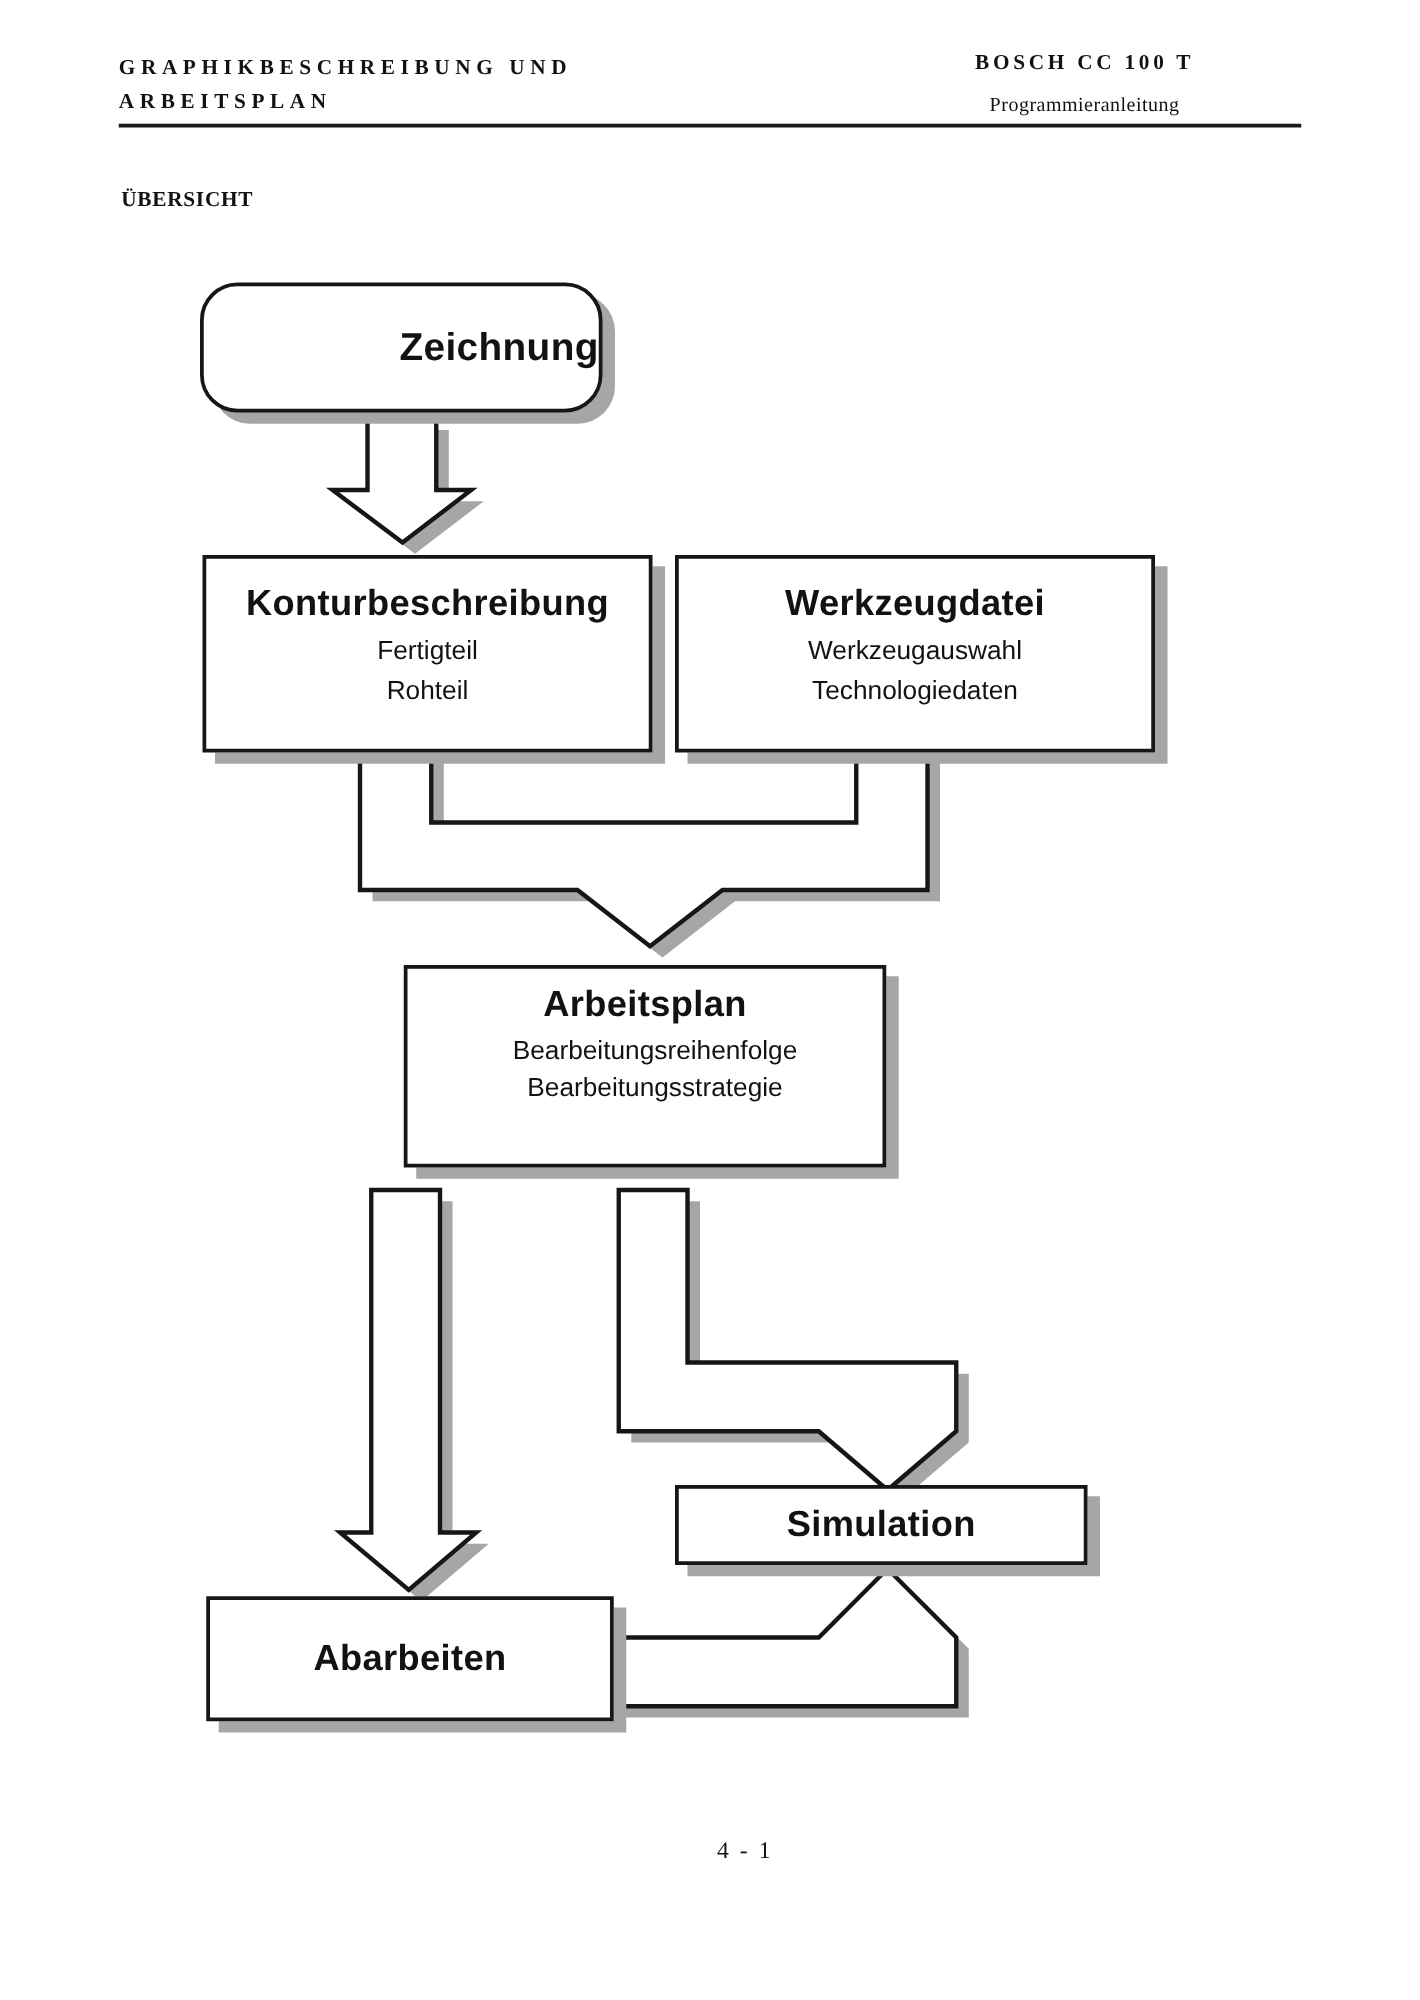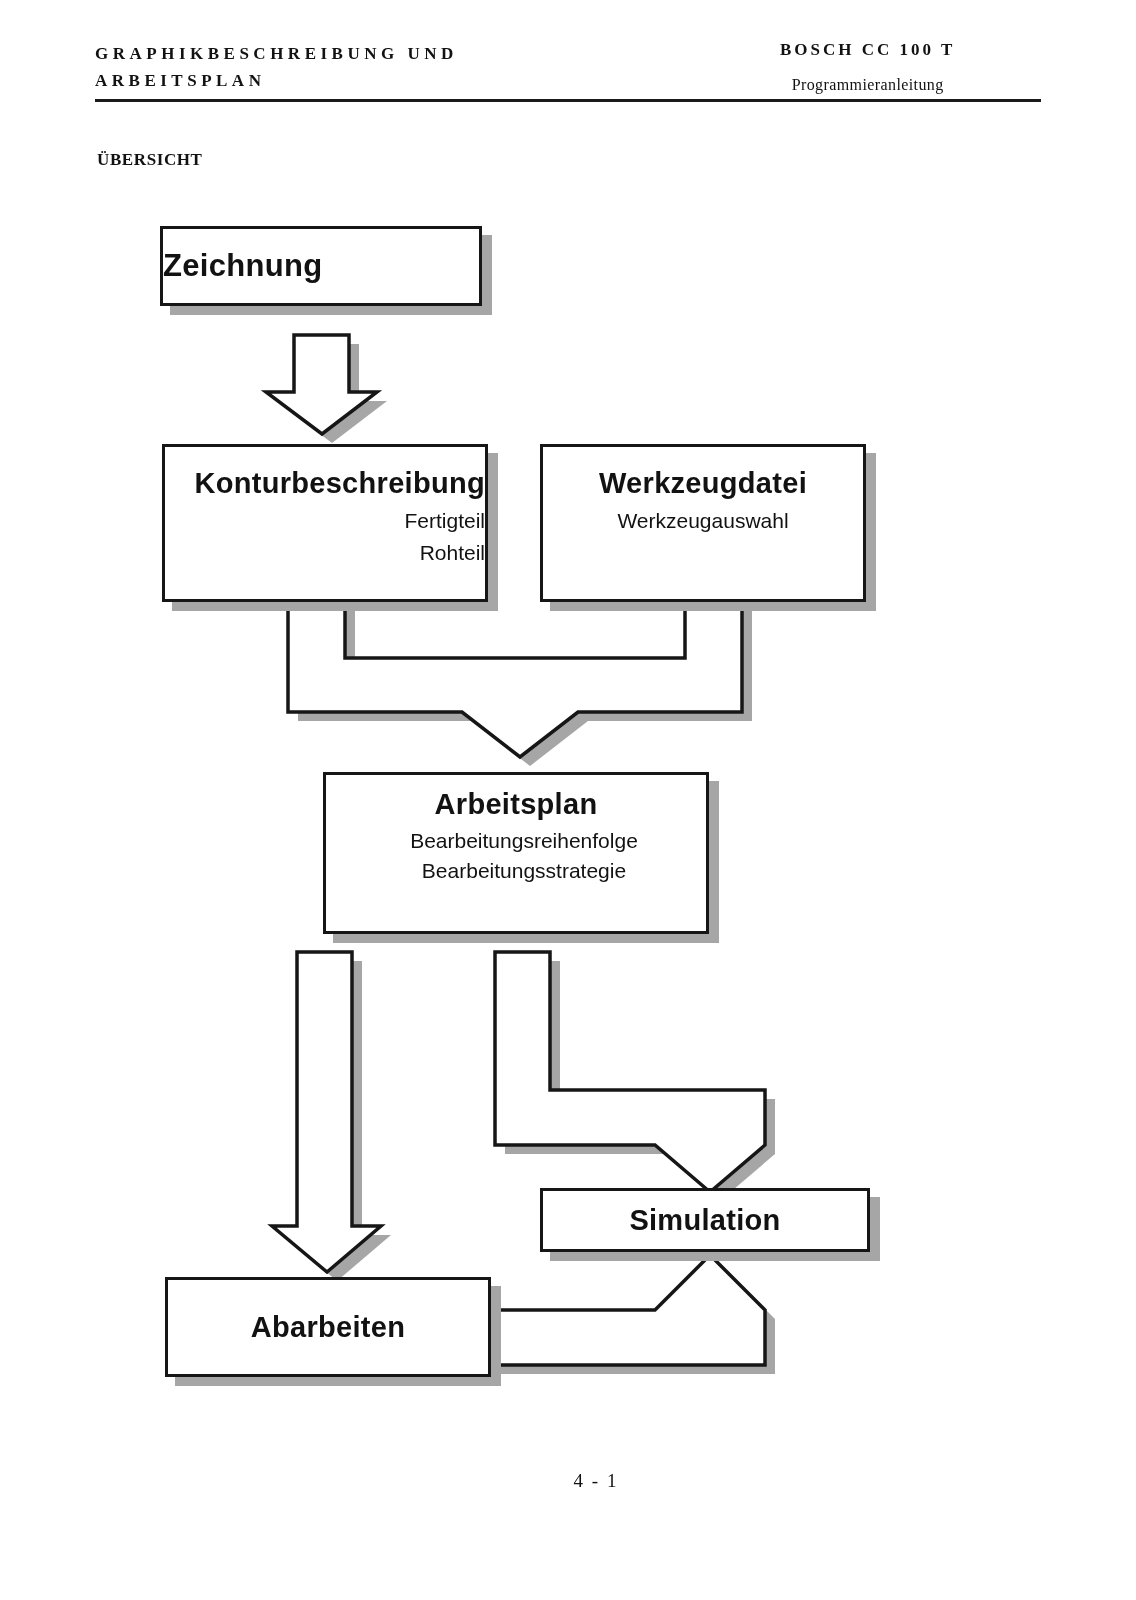--- a/index.html
+++ b/index.html
@@ -44,25 +44,25 @@
     position: absolute; box-sizing: border-box;
     background: #ffffff;
     border: 3.5px solid #161616;
     box-shadow: 10px 9px 0 0 #a6a6a6;
     z-index: 2; text-align: center;
   }
   .node .title { font-weight: bold; font-size: 29px; letter-spacing: 0.3px; }
   .node .line { font-size: 21px; line-height: 1.5; }
   .node .title + .line { margin-top: 5px; }
 
-  #node-zeichnung   { left: 160px; top: 226px; width: 322px; height: 80px;
-                      display: flex; align-items: center; justify-content: flex-start; }
+  #node-zeichnung   { left: 160px; top: 226px; width: 322px; height: 104px;
+                      display: flex; align-items: center; justify-content: flex-end; border-radius: 30px; }
   #node-zeichnung .title { font-size: 31px; }
-  #node-kontur      { left: 162px; top: 444px; width: 326px; height: 158px; padding-top: 20px; text-align: right; }
-  #node-werkzeug    { left: 540px; top: 444px; width: 326px; height: 158px; padding-top: 20px; }
+  #node-kontur      { left: 162px; top: 444px; width: 360px; height: 158px; padding-top: 20px; }
+  #node-werkzeug    { left: 540px; top: 444px; width: 384px; height: 158px; padding-top: 20px; }
   #node-arbeitsplan { left: 323px; top: 772px; width: 386px; height: 162px; padding-top: 13px; }
   #node-arbeitsplan .line { line-height: 1.45; padding-left: 16px; }
   #node-simulation  { left: 540px; top: 1188px; width: 330px; height: 64px;
                       display: flex; align-items: center; justify-content: center; }
   #node-abarbeiten  { left: 165px; top: 1277px; width: 326px; height: 100px;
                       display: flex; align-items: center; justify-content: center; }
 
   .footer {
     position: absolute; left: 0; top: 1470px; width: 1136px;
     text-align: center;
@@ -114,20 +114,21 @@
 
     <div class="node" id="node-kontur">
       <div class="title">Konturbeschreibung</div>
       <div class="line">Fertigteil</div>
       <div class="line">Rohteil</div>
     </div>
 
     <div class="node" id="node-werkzeug">
       <div class="title">Werkzeugdatei</div>
       <div class="line">Werkzeugauswahl</div>
+      <div class="line">Technologiedaten</div>
     </div>
 
     <div class="node" id="node-arbeitsplan">
       <div class="title">Arbeitsplan</div>
       <div class="line">Bearbeitungsreihenfolge</div>
       <div class="line">Bearbeitungsstrategie</div>
     </div>
 
     <div class="node" id="node-simulation">
       <div class="title">Simulation</div>

